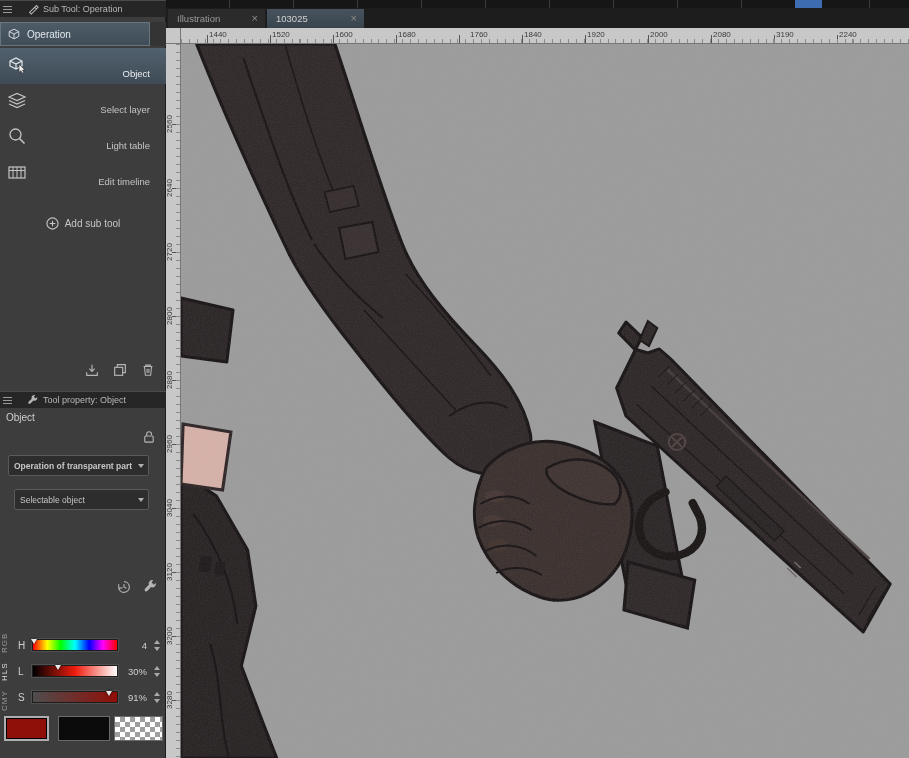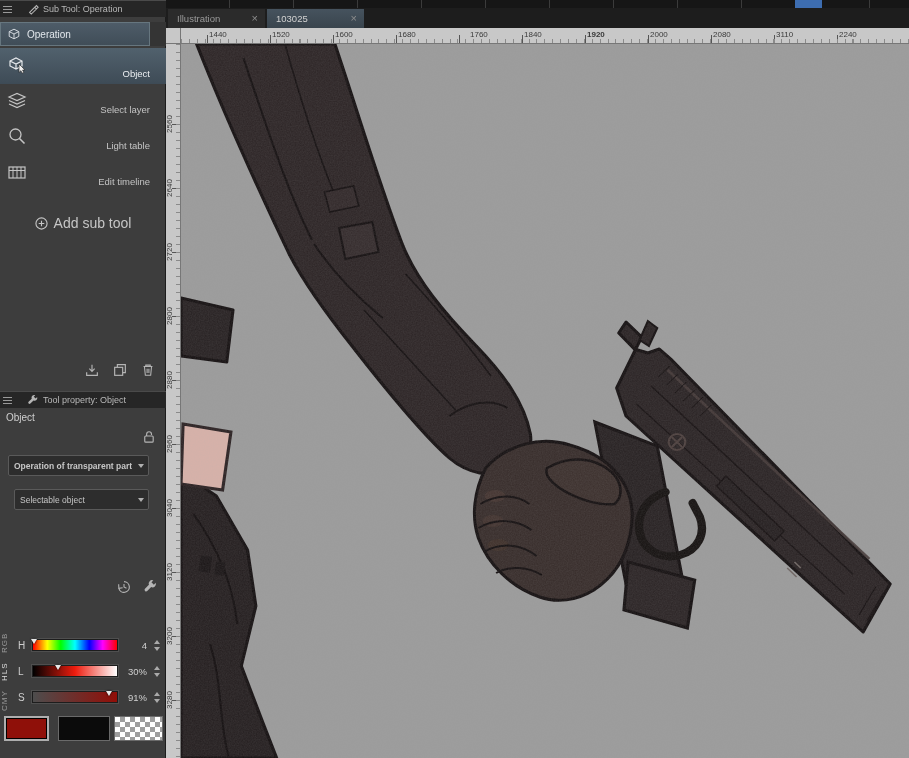--- a/index.html
+++ b/index.html
@@ -13,21 +13,21 @@
   .menu-glyph{width:9px;height:7px;border-top:1px solid #9a9a9a;border-bottom:1px solid #9a9a9a;position:relative;margin-left:3px;flex:none;}
   .menu-glyph::after{content:"";position:absolute;left:0;right:0;top:2px;height:1px;background:#9a9a9a;}
   .ph-icon{margin-left:15px;margin-right:4px;display:flex;flex:none;}
   .group-row{position:absolute;top:22px;left:0;width:150px;height:24px;background:linear-gradient(#4e5c68,#404d58);border:1px solid #66767f;display:flex;align-items:center;gap:5px;padding-left:5px;color:#e2e7ec;font-size:10px;}
   .group-gutter{position:absolute;top:22px;left:150px;width:16px;height:24px;background:#343434;}
   .item{position:absolute;left:0;width:166px;height:36px;}
   .item.sel{background:linear-gradient(#51616d,#3e4b56);}
   .item .ic{position:absolute;left:6px;top:5px;display:flex;}
   .item .lbl{position:absolute;right:16px;bottom:5px;font-size:9.5px;color:#c4c4c4;}
   .item.sel .lbl{color:#eceff2;}
-  .addrow{position:absolute;top:213px;left:0;width:166px;height:20px;display:flex;justify-content:center;align-items:center;gap:6px;color:#c6c6c6;font-size:14px;cursor:default;}
+  .addrow{position:absolute;top:213px;left:0;width:166px;height:20px;display:flex;justify-content:center;align-items:center;gap:6px;color:#c6c6c6;font-size:10px;cursor:default;}
   .lacts{position:absolute;top:362px;right:9px;display:flex;gap:12px;}
   .pacts{position:absolute;top:579px;right:7px;display:flex;gap:11px;}
   .objlbl{position:absolute;top:412px;left:6px;font-size:10px;color:#cfcfcf;}
   .lock{position:absolute;top:429px;right:9px;display:flex;}
   .dd{position:absolute;height:21px;background:#2d2d2d;border:1px solid #5a5a5a;border-radius:2px;display:flex;align-items:center;color:#c6c6c6;font-size:8.5px;padding:0 16px 0 5px;white-space:nowrap;overflow:hidden;}
   .dd .chev{position:absolute;right:4px;top:8px;width:0;height:0;border-left:3.5px solid transparent;border-right:3.5px solid transparent;border-top:4.5px solid #b0b0b0;}
   .dd1{top:455px;left:8px;width:141px;font-weight:bold;}
   .dd2{top:489px;left:14px;width:135px;}
   .mode{position:absolute;left:0;width:13px;height:28px;color:#9a9a9a;font-size:8px;writing-mode:vertical-rl;transform:rotate(180deg);text-align:center;letter-spacing:1px;}
   .mode.active{color:#dddddd;}
@@ -276,27 +276,27 @@
         <span class="rlab" style="left: 91px;">1520</span>
         <i class="rtickmaj" style="left: 89px;"></i>
         <span class="rlab" style="left: 154px;">1600</span>
         <i class="rtickmaj" style="left: 152px;"></i>
         <span class="rlab" style="left: 217px;">1680</span>
         <i class="rtickmaj" style="left: 215px;"></i>
         <span class="rlab" style="left: 280px; margin-left: 9px;">1760</span>
         <i class="rtickmaj" style="left: 278px;"></i>
         <span class="rlab" style="left: 343px;">1840</span>
         <i class="rtickmaj" style="left: 341px;"></i>
-        <span class="rlab" style="left: 406px; font-weight: bold;">1920</span>
+        <span class="rlab" style="left: 406px;">1920</span>
         <i class="rtickmaj" style="left: 404px;"></i>
         <span class="rlab" style="left: 469px;">2000</span>
         <i class="rtickmaj" style="left: 467px;"></i>
         <span class="rlab" style="left: 532px;">2080</span>
         <i class="rtickmaj" style="left: 530px;"></i>
-        <span class="rlab" style="left: 595px;">3110</span>
+        <span class="rlab" style="left: 595px;">3190</span>
         <i class="rtickmaj" style="left: 593px;"></i>
         <span class="rlab" style="left: 658px;">2240</span>
         <i class="rtickmaj" style="left: 656px;"></i>
       </div>
     <div class="vruler">
         <span class="vlab" style="top: 75px;">2560</span>
         <i class="vtickmaj" style="top: 80px;"></i>
         <span class="vlab" style="top: 139px;">2640</span>
         <i class="vtickmaj" style="top: 144px;"></i>
         <span class="vlab" style="top: 203px;">2720</span>

